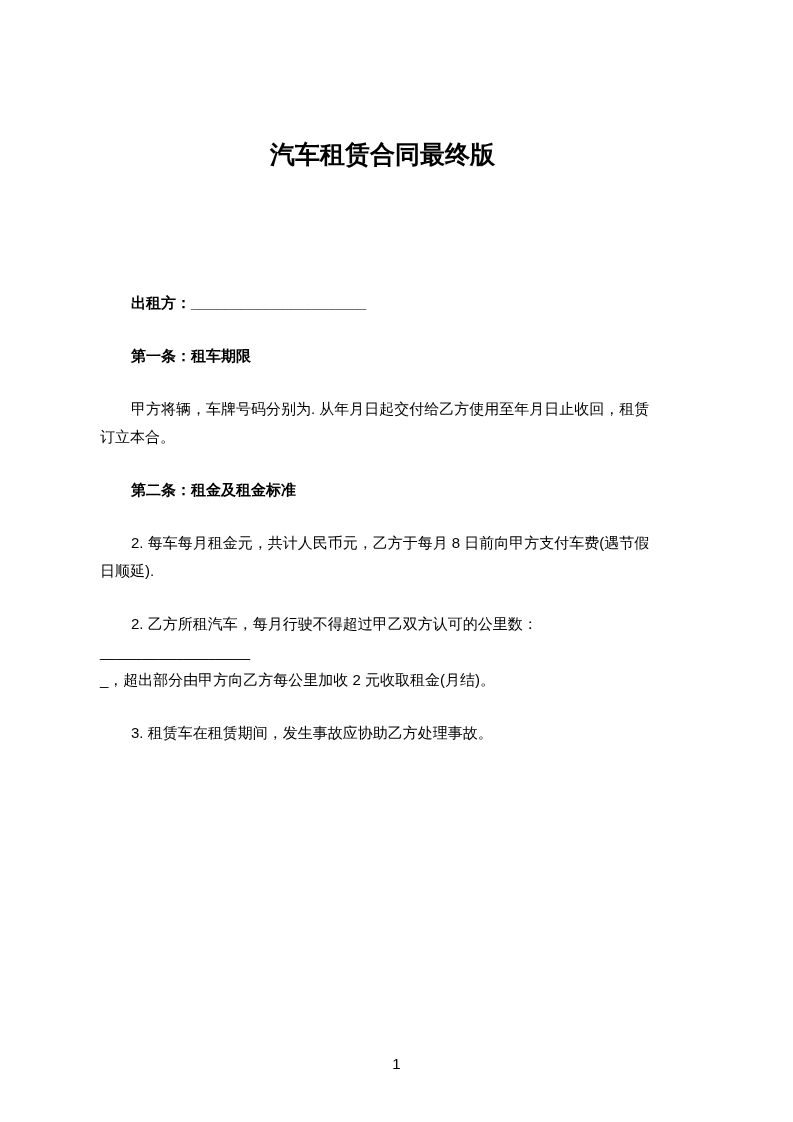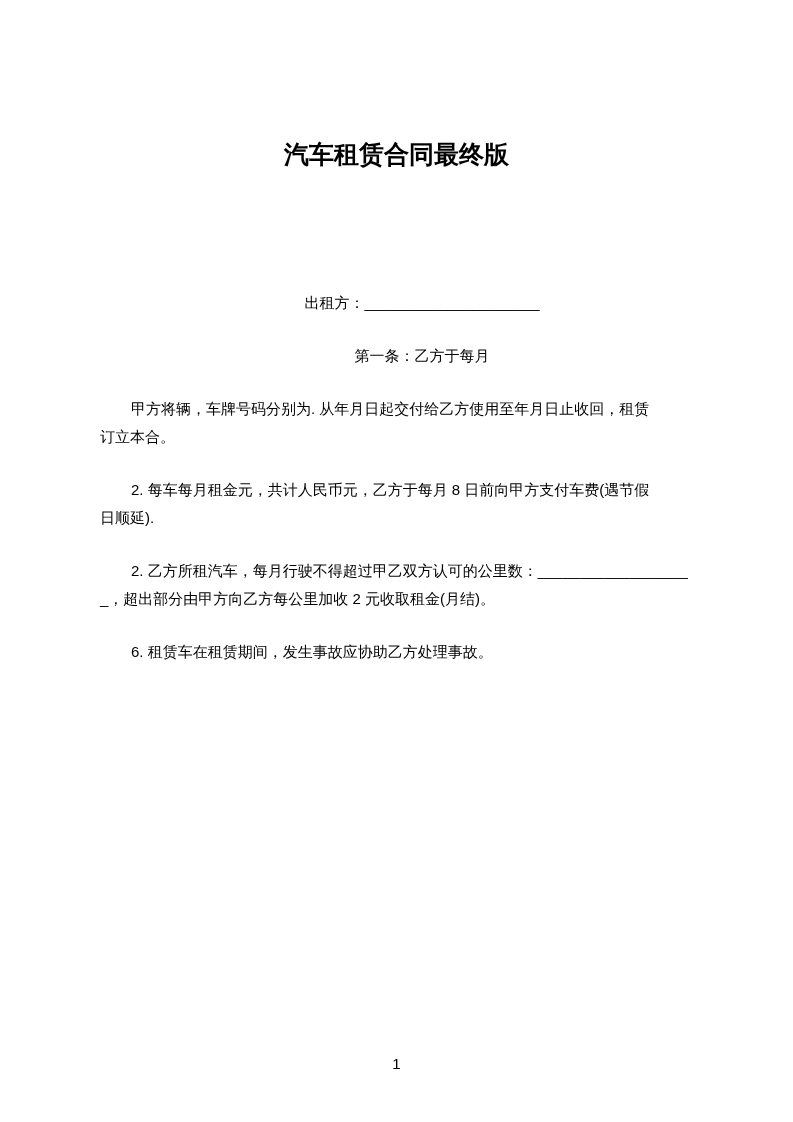--- a/index.html
+++ b/index.html
@@ -11,42 +11,41 @@
     position: relative;
     width: 793px;
     height: 1122px;
     background: #ffffff;
     color: #000000;
     font-family: "Liberation Sans", "DejaVu Sans", sans-serif;
     overflow: hidden;
     box-sizing: border-box;
   }
   .content {
-    padding: 137px 80px 0 100px;
+    padding: 137px 108px 0 100px;
     box-sizing: border-box;
   }
   .doc-title {
     font-size: 25px;
     font-weight: 700;
     line-height: 34px;
     text-align: center;
     margin: 0 -80px 118px -100px; 
     white-space: nowrap;
   }
   .para {
     font-size: 15px;
     line-height: 28px;
     margin: 0 0 25px 0;
     text-indent: 31px;          
     white-space: pre-line;      
     font-weight: 400;
   }
   .para.bold {
-    font-weight: 400;
-    text-align: center;
+    font-weight: 700;
   }
   .footer {
     position: absolute;
     left: 0;
     right: 0;
     bottom: 44px;
     text-align: center;
     font-size: 15px;
     line-height: 28px;
   }
@@ -56,33 +55,34 @@
 
 <div class="page">
   <div class="content">
 
     <h1 class="doc-title">汽车租赁合同最终版</h1>
 
     <p class="para bold">出租方：_____________________</p>
 
 
 
-    <p class="para bold">第一条：乙方于每月</p>
+    <p class="para bold">第一条：租车期限</p>
 
     <p class="para">甲方将辆，车牌号码分别为. 从年月日起交付给乙方使用至年月日止收回，租赁
 订立本合。</p>
 
+    <p class="para bold">第二条：租金及租金标准</p>
 
     <p class="para">2. 每车每月租金元，共计人民币元，乙方于每月 8 日前向甲方支付车费(遇节假
 日顺延).</p>
 
     <p class="para">2. 乙方所租汽车，每月行驶不得超过甲乙双方认可的公里数：__________________
 _，超出部分由甲方向乙方每公里加收 2 元收取租金(月结)。</p>
 
 
 
 
-    <p class="para">6. 租赁车在租赁期间，发生事故应协助乙方处理事故。</p>
+    <p class="para">3. 租赁车在租赁期间，发生事故应协助乙方处理事故。</p>
 
   </div>
 
   <div class="footer">1</div>
 </div>
 
 </body></html>

